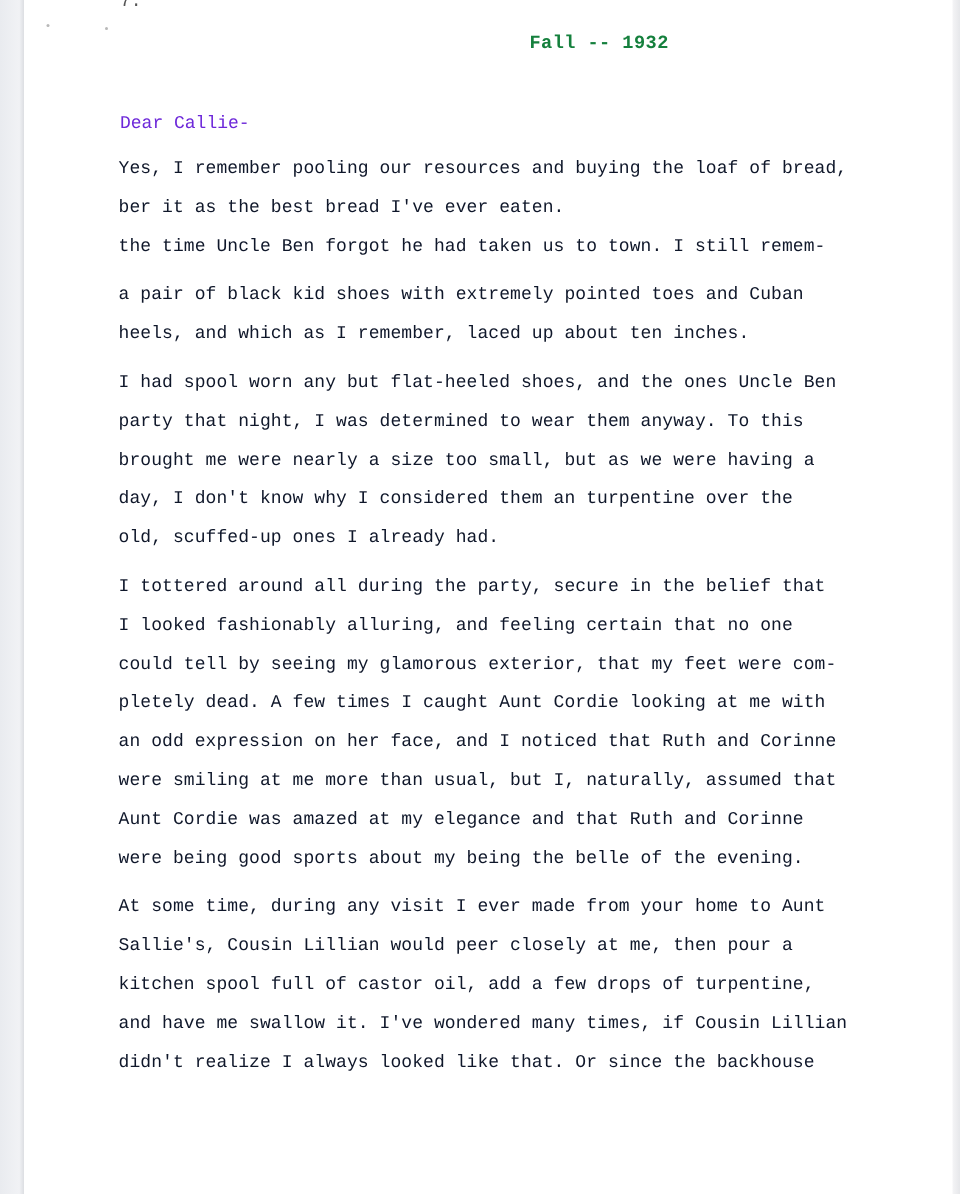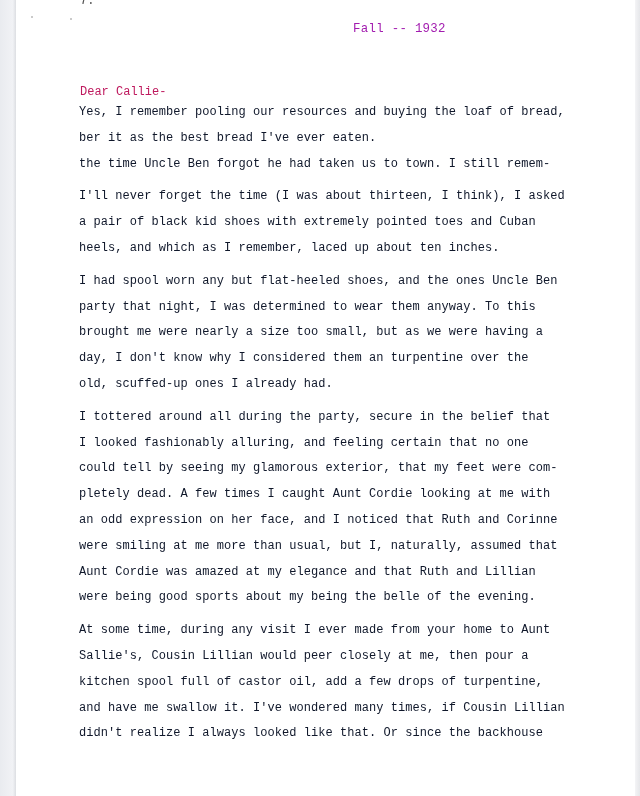--- a/index.html
+++ b/index.html
@@ -16,25 +16,25 @@
     .right-strip {
       position: absolute; right: 0; top: 0; width: 5px; height: 796px;
       background: linear-gradient(to right, #f4f4f6, #e6e7ea);
     }
     .page-number {
       position: absolute; left: 80px; top: -6px;
       font-size: 12px; color: #555;
     }
     .date {
       position: absolute; left: 353px; top: 22px;
-      font-size: 12.4px; color: #a21caf; letter-spacing: 0.3px;
+      font-size: 12.4px; color: #15803d; letter-spacing: 0.3px; font-weight: bold;
     }
     .salutation {
-      position: absolute; left: 80px; top: 85px;
-      font-size: 12px; color: #be185d;
+      position: absolute; left: 80px; top: 75px;
+      font-size: 12px; color: #6d28d9;
     }
     .body-text {
       position: absolute; left: 79px; top: 104px; width: 540px;
     }
     .para { margin: 0 0 7px 0; }
     .line {
       font-size: 12px; height: 25.8px; line-height: 16px;
       white-space: pre; color: #0f172a; letter-spacing: 0.05px;
     }
     .speck {
@@ -54,39 +54,38 @@
 <div class="date">Fall -- 1932</div>
 <div class="salutation">Dear Callie-</div>
 
 <div class="body-text">
   <div class="para">
     <div class="line">Yes, I remember pooling our resources and buying the loaf of bread,</div>
     <div class="line">ber it as the best bread I've ever eaten.</div>
     <div class="line">the time Uncle Ben forgot he had taken us to town. I still remem-</div>
   </div>
   <div class="para">
-    <div class="line">I'll never forget the time (I was about thirteen, I think), I asked</div>
     <div class="line">a pair of black kid shoes with extremely pointed toes and Cuban</div>
     <div class="line">heels, and which as I remember, laced up about ten inches.</div>
   </div>
   <div class="para">
     <div class="line">I had spool worn any but flat-heeled shoes, and the ones Uncle Ben</div>
     <div class="line">party that night, I was determined to wear them anyway. To this</div>
     <div class="line">brought me were nearly a size too small, but as we were having a</div>
     <div class="line">day, I don't know why I considered them an turpentine over the</div>
     <div class="line">old, scuffed-up ones I already had.</div>
   </div>
   <div class="para">
     <div class="line">I tottered around all during the party, secure in the belief that</div>
     <div class="line">I looked fashionably alluring, and feeling certain that no one</div>
     <div class="line">could tell by seeing my glamorous exterior, that my feet were com-</div>
     <div class="line">pletely dead. A few times I caught Aunt Cordie looking at me with</div>
     <div class="line">an odd expression on her face, and I noticed that Ruth and Corinne</div>
     <div class="line">were smiling at me more than usual, but I, naturally, assumed that</div>
-    <div class="line">Aunt Cordie was amazed at my elegance and that Ruth and Lillian</div>
+    <div class="line">Aunt Cordie was amazed at my elegance and that Ruth and Corinne</div>
     <div class="line">were being good sports about my being the belle of the evening.</div>
   </div>
   <div class="para">
     <div class="line">At some time, during any visit I ever made from your home to Aunt</div>
     <div class="line">Sallie's, Cousin Lillian would peer closely at me, then pour a</div>
     <div class="line">kitchen spool full of castor oil, add a few drops of turpentine,</div>
     <div class="line">and have me swallow it. I've wondered many times, if Cousin Lillian</div>
     <div class="line">didn't realize I always looked like that. Or since the backhouse</div>
   </div>
 </div>

